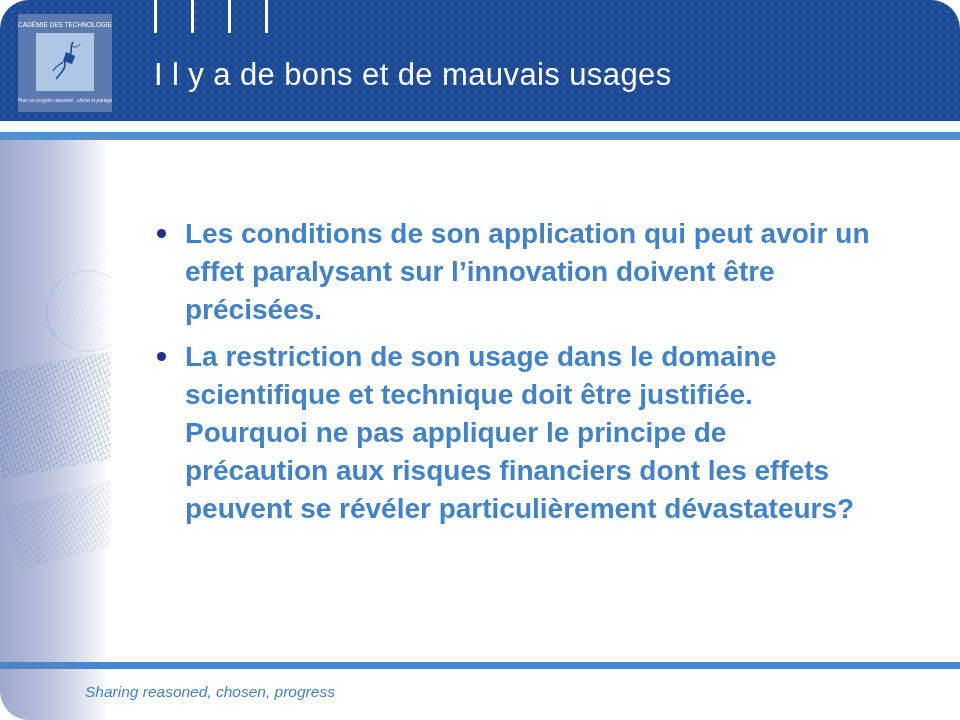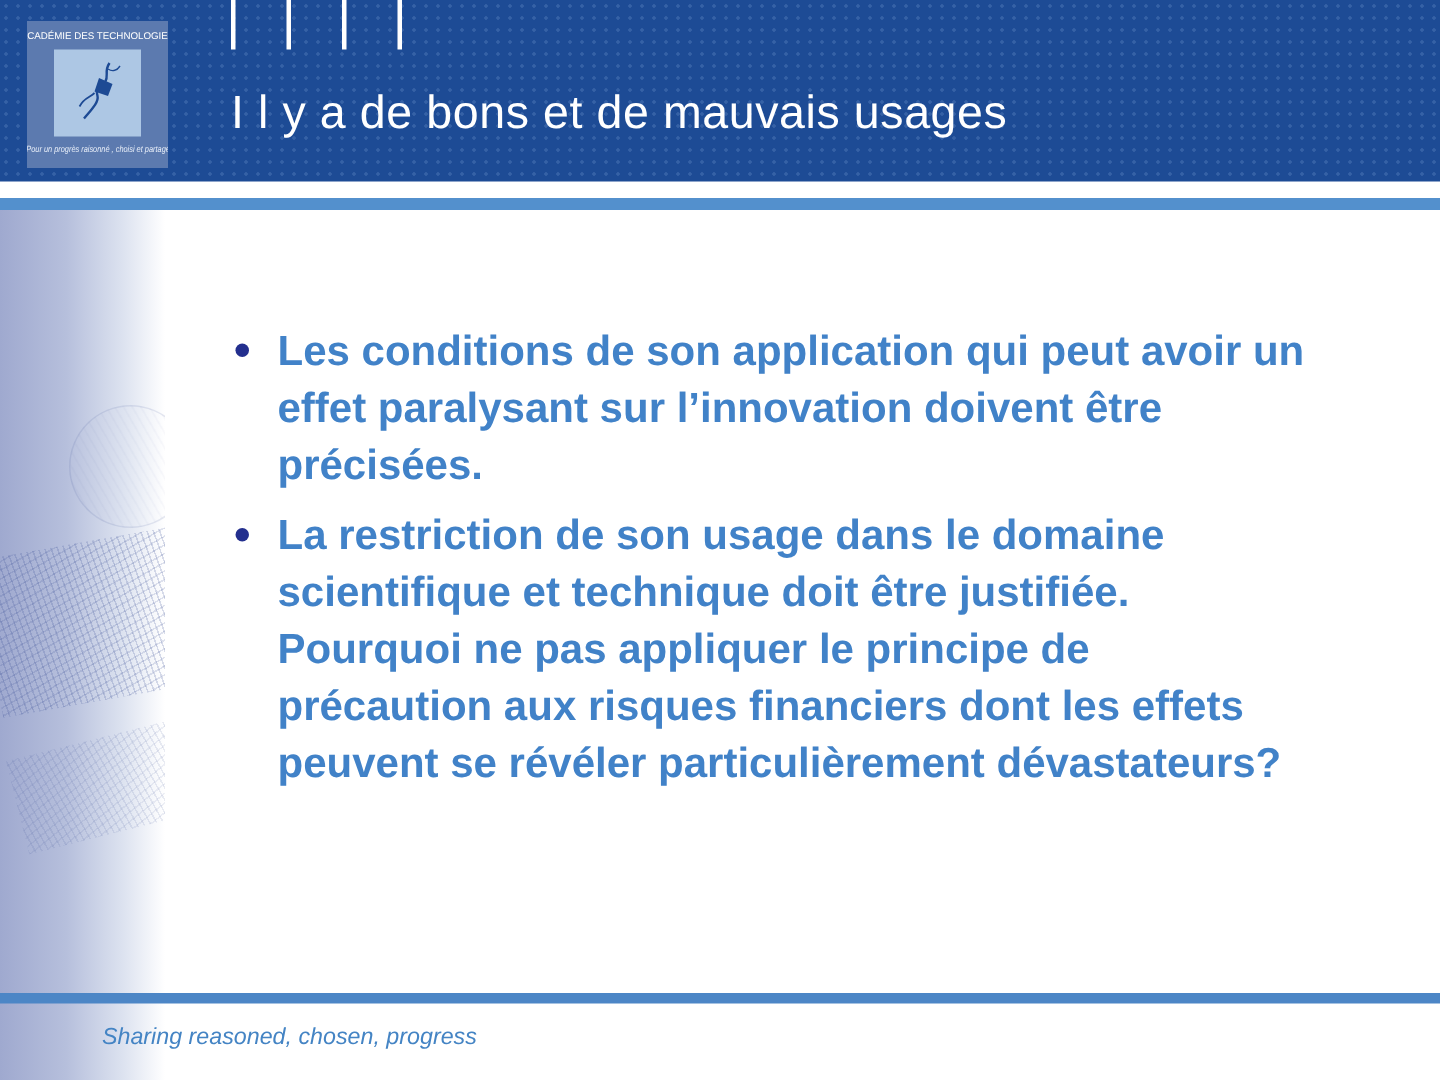--- a/index.html
+++ b/index.html
@@ -1,18 +1,19 @@
 <!DOCTYPE html>
 <html><head>
 <meta charset="utf-8">
 <style>
   html,body{margin:0;padding:0;background:#ffffff;}
   .slide{
     position:relative;width:960px;height:720px;overflow:hidden;background:#ffffff;
     font-family:"Liberation Sans",sans-serif;
+    border-radius:29px;
   }
   
   .header{
     position:absolute;top:0;left:0;width:960px;height:121px;
     background-color:#1D4B95;
     background-image:radial-gradient(circle, rgba(110,150,205,.30) 1px, rgba(0,0,0,0) 1.3px);
     background-size:8px 8px;
   }
   .logo{
     position:absolute;left:18px;top:14px;width:94px;height:98px;
@@ -62,21 +63,21 @@
   .bullet-dot{
     flex:0 0 auto;width:9px;height:9px;border-radius:50%;
     background:#232F8E;margin:14px 19px 0 2px;
   }
   .bullet-text{
     margin:0;color:#4182C8;font-size:28px;line-height:38px;font-weight:700;
   }
   
   .footer{
     position:absolute;top:683px;left:0;width:960px;box-sizing:border-box;
-    display:flex;gap:55px;padding-left:68px;
+    display:flex;gap:55px;padding-left:85px;
     color:#4484C4;font-style:italic;font-size:15.5px;
   }
   .footer span{white-space:nowrap;}
 </style>
 </head>
 <body>
 
 <div class="slide">
 
   <div class="header">

